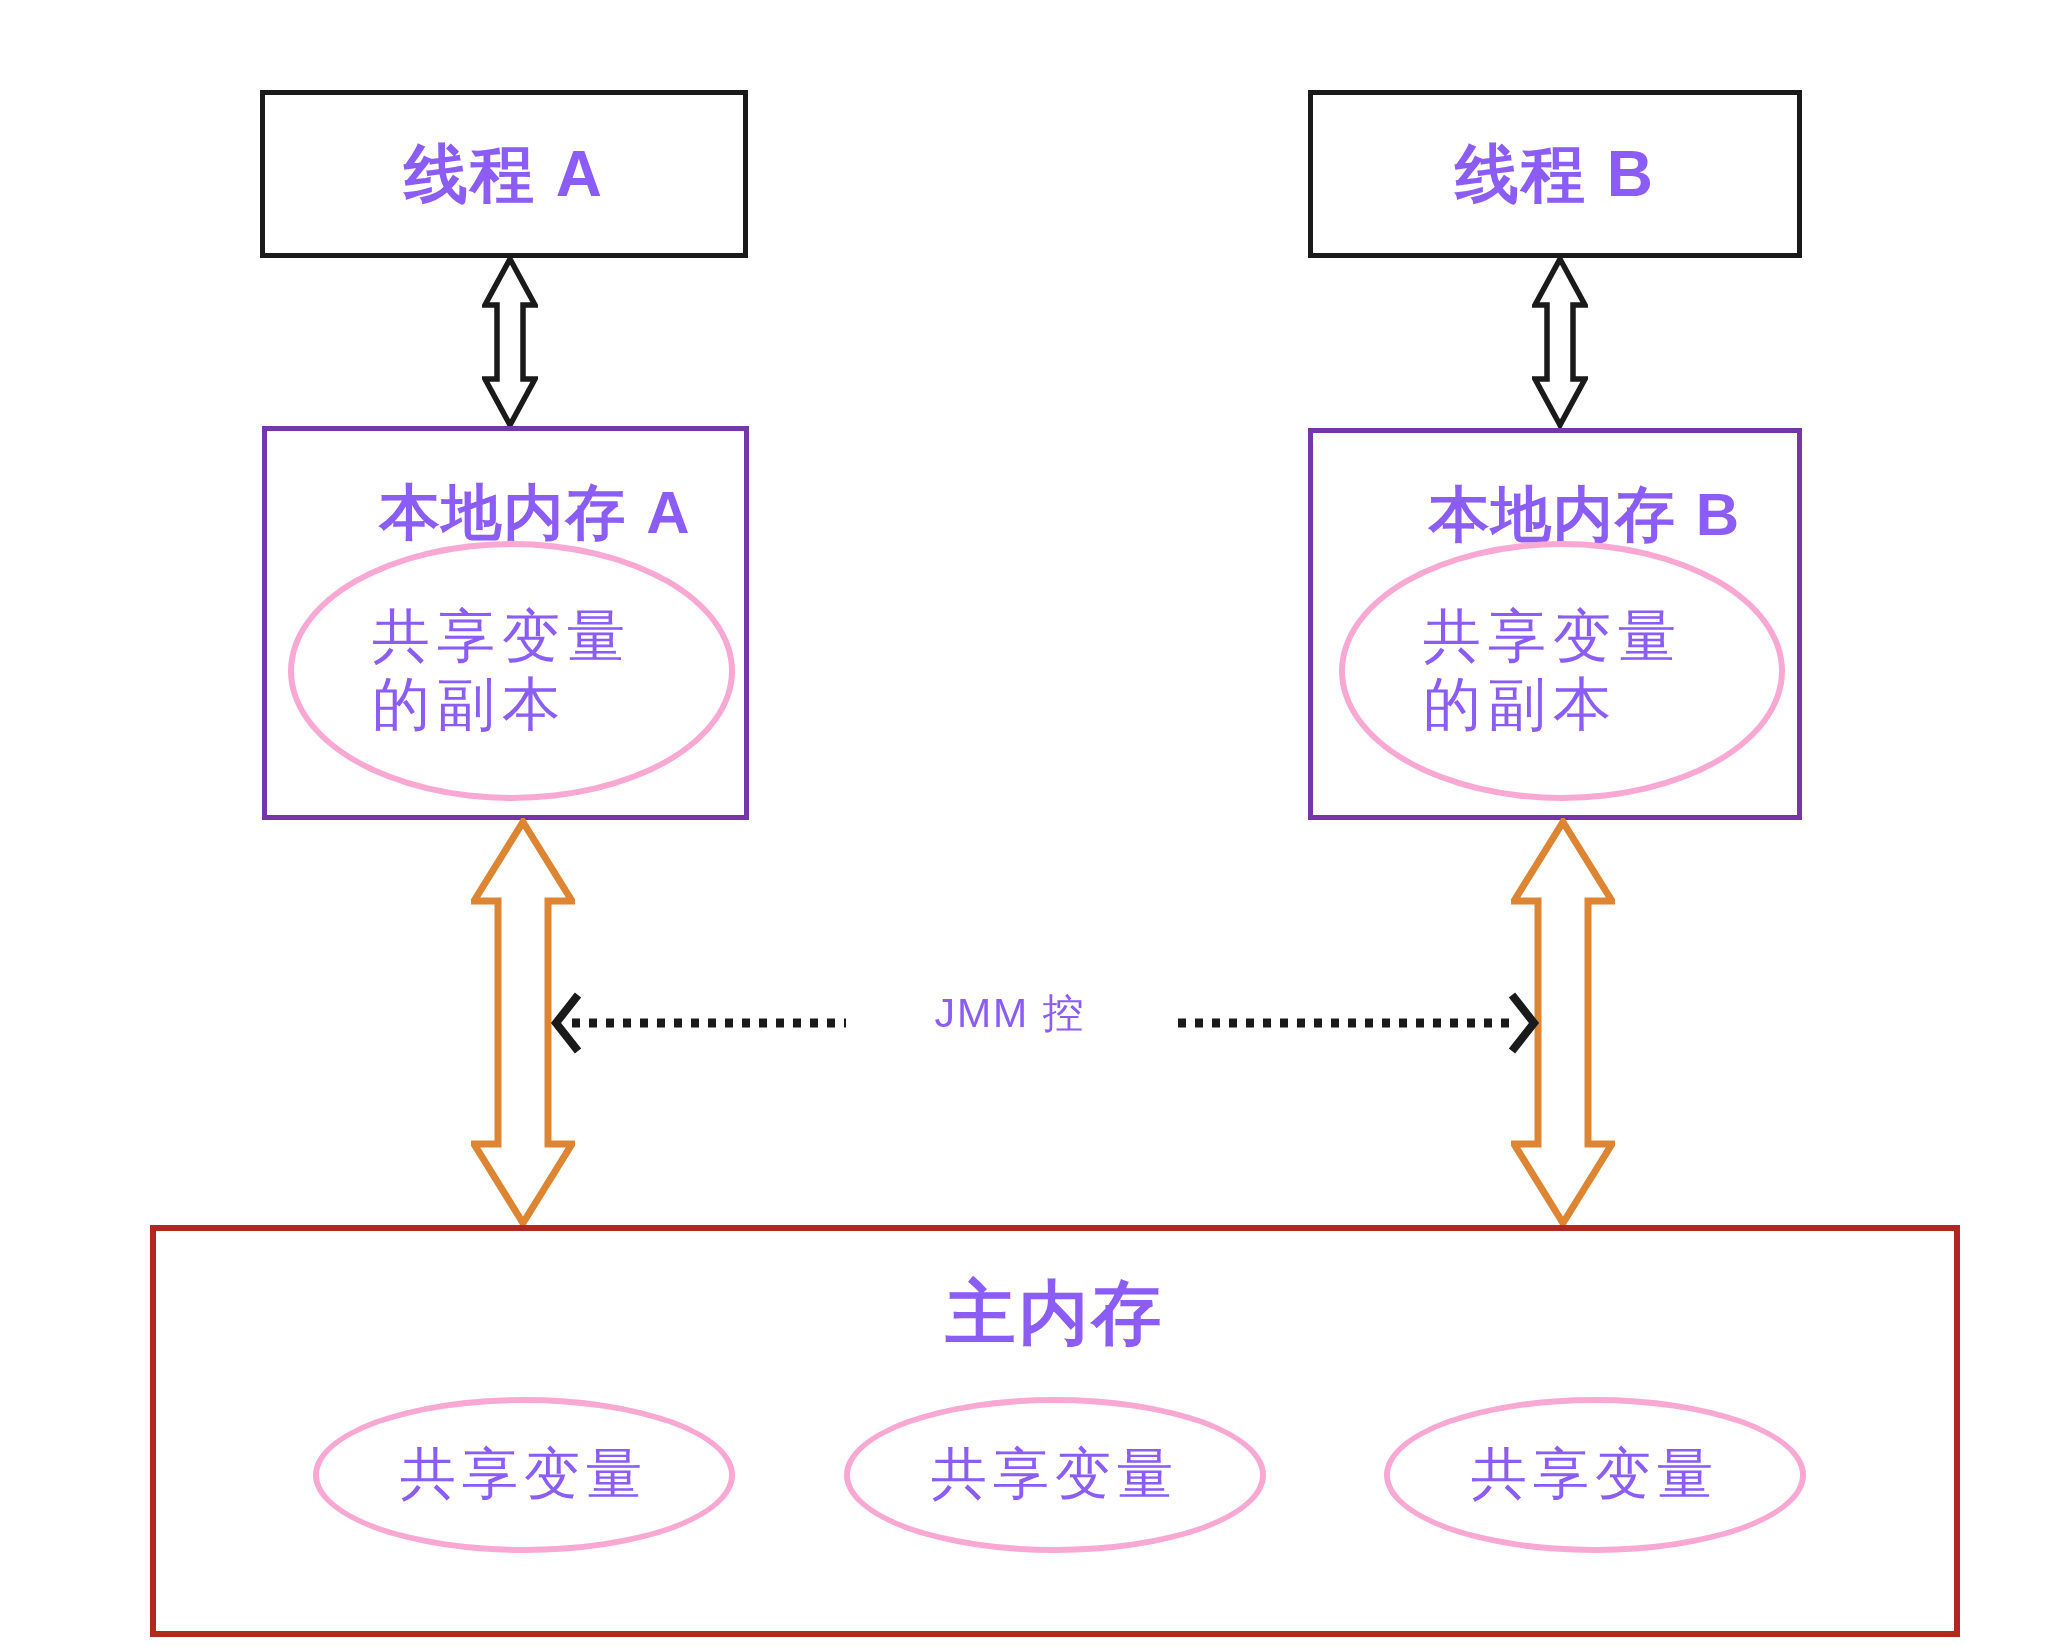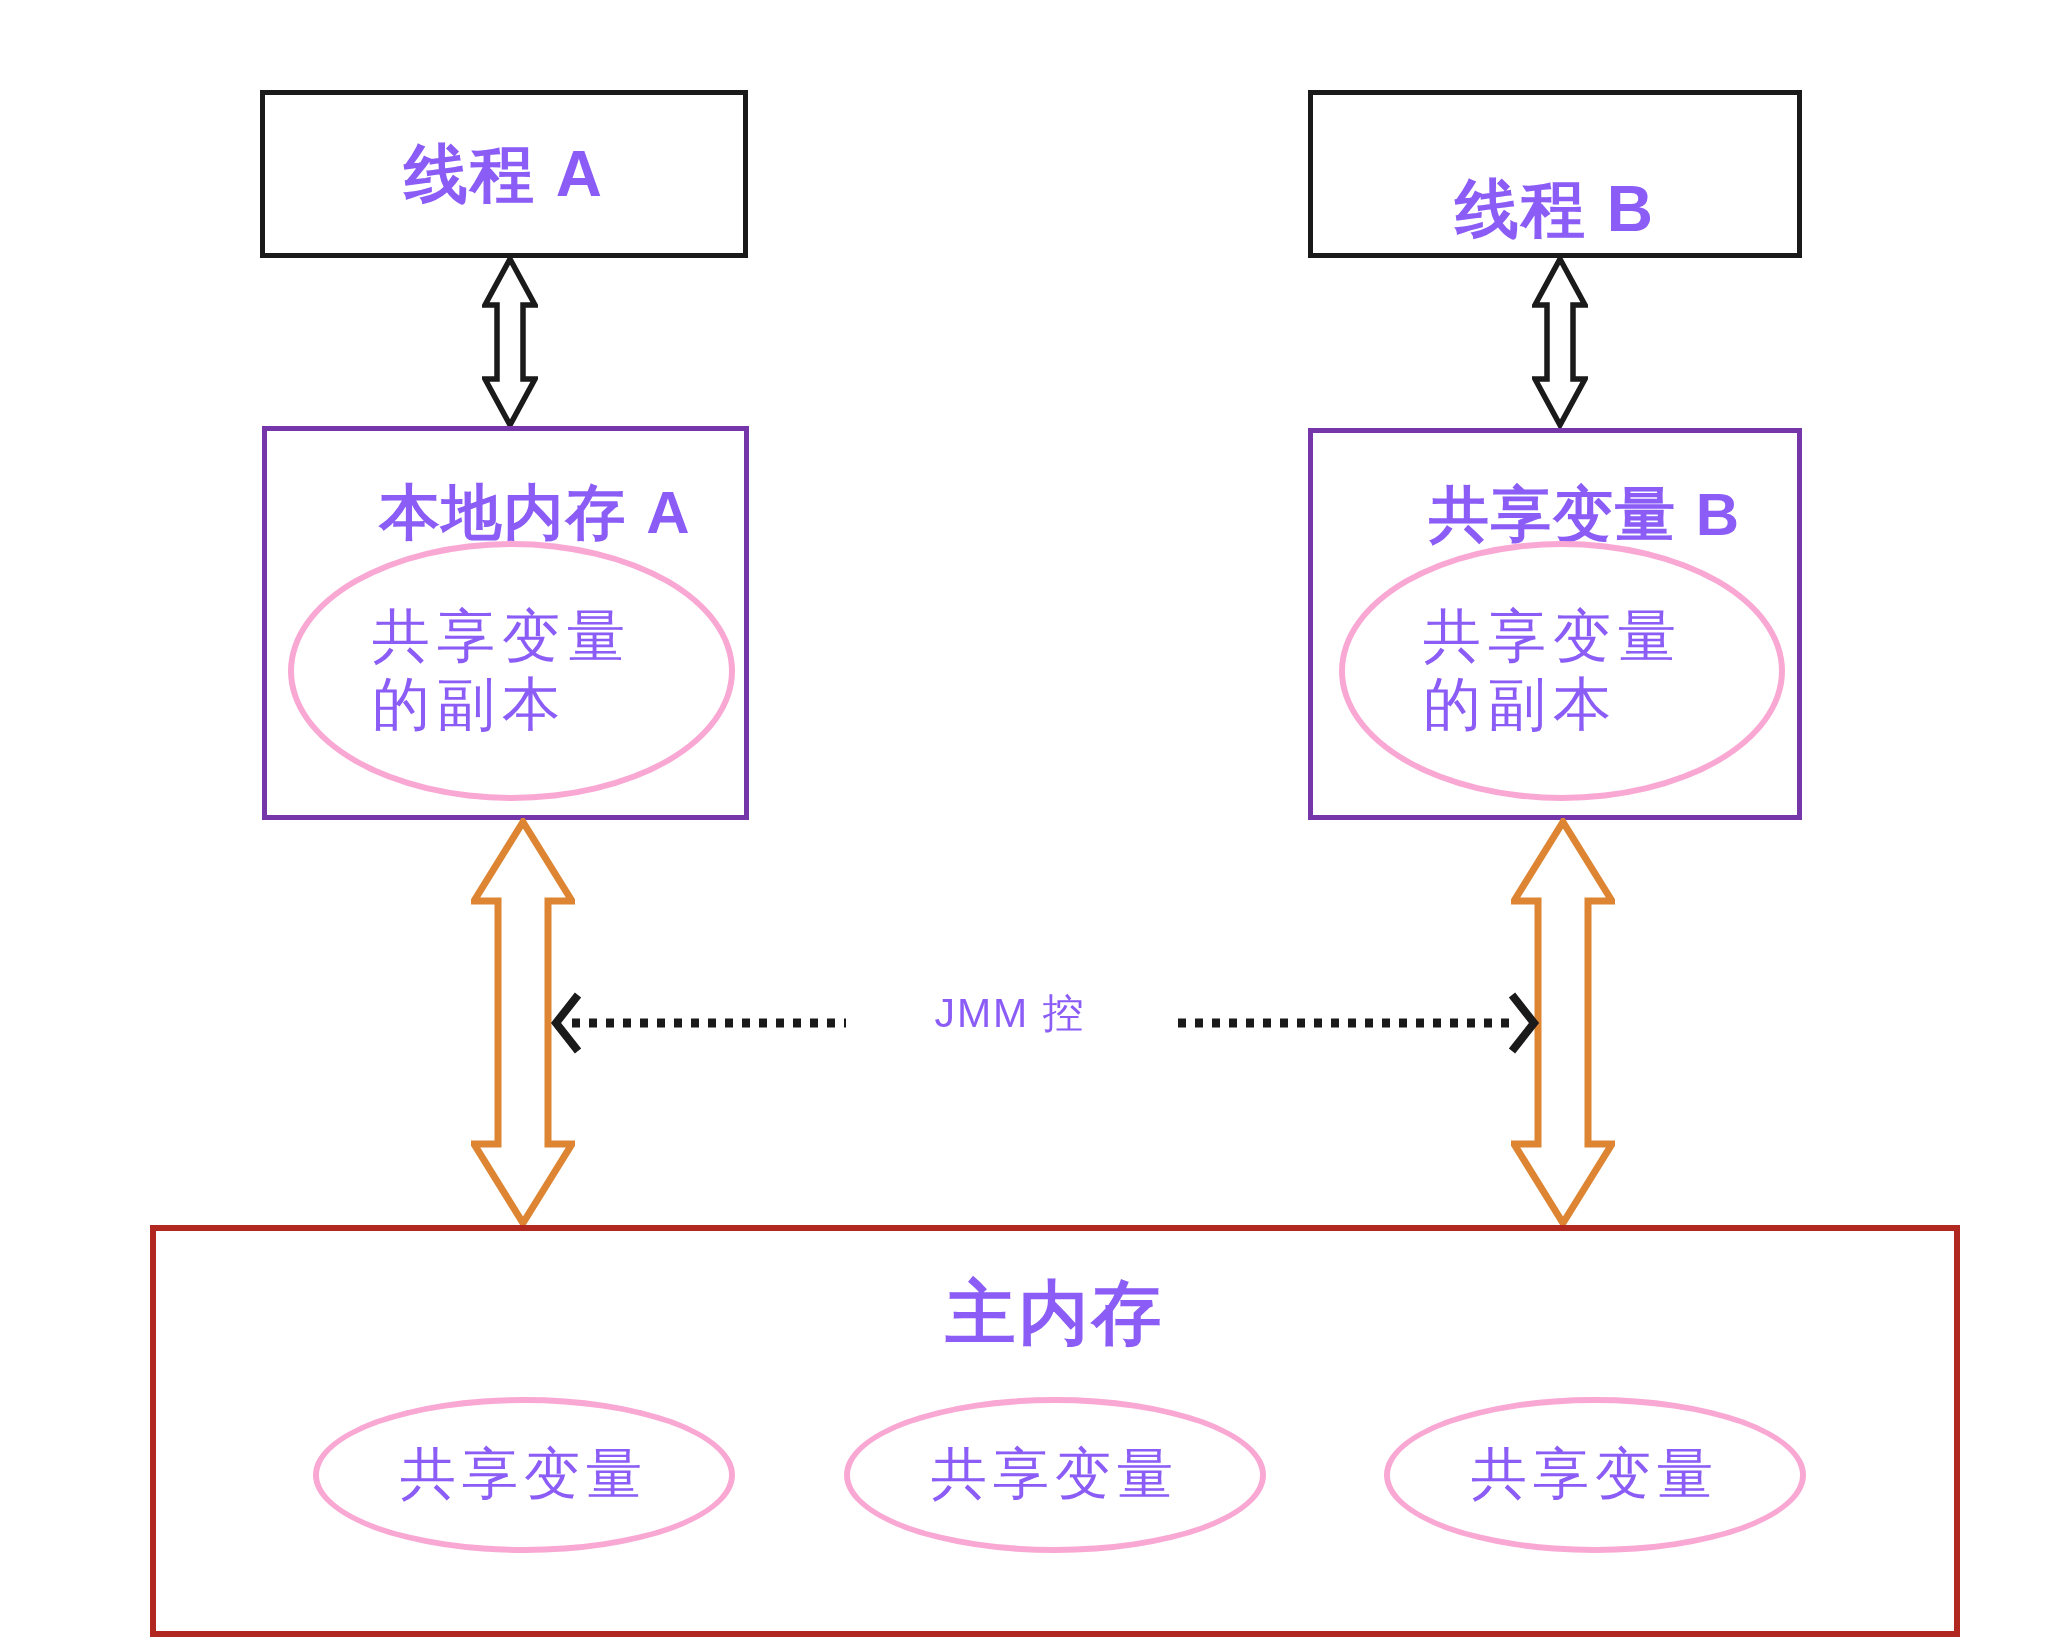--- a/index.html
+++ b/index.html
@@ -57,21 +57,21 @@
 </style>
 </head>
 <body>
 
 <div class="stage">
 
   <div class="abs thread-box" style="left:260px;top:62px;width:488px;height:168px;">
     <span>线程 A</span>
   </div>
 
-  <div class="abs thread-box" style="left:1308px;top:62px;width:494px;height:168px;align-items:flex-end;">
+  <div class="abs thread-box" style="left:1308px;top:62px;width:494px;height:168px;">
     <span>线程 B</span>
   </div>
 
   <div class="abs" style="left:482px;top:228px;">
     <svg width="56" height="172" viewBox="0 0 56 172">
       <path d="M28 3 L53 49 L41 49 L41 123 L53 123 L28 169 L3 123 L15 123 L15 49 L3 49 Z" fill="#ffffff" stroke="#1a1a1a" stroke-width="5.5" stroke-linejoin="miter"></path>
     </svg>
   </div>
 
   <div class="abs" style="left:1532px;top:228px;">
@@ -84,21 +84,21 @@
     <div class="local-title">本地内存 A</div>
     <div class="green-ellipse" style="left:21px;top:110px;width:447px;height:260px;">
       <div class="copy-text">
         <div>共享变量</div>
         <div>的副本</div>
       </div>
     </div>
   </div>
 
   <div class="abs local-box" style="left:1308px;top:400px;width:494px;height:392px;">
-    <div class="local-title">共享变量 B</div>
+    <div class="local-title">本地内存 B</div>
     <div class="green-ellipse" style="left:26px;top:108px;width:446px;height:260px;">
       <div class="copy-text">
         <div>共享变量</div>
         <div>的副本</div>
       </div>
     </div>
   </div>
 
   <div class="abs" style="left:471px;top:790px;">
     <svg width="104" height="409" viewBox="0 0 104 409">

